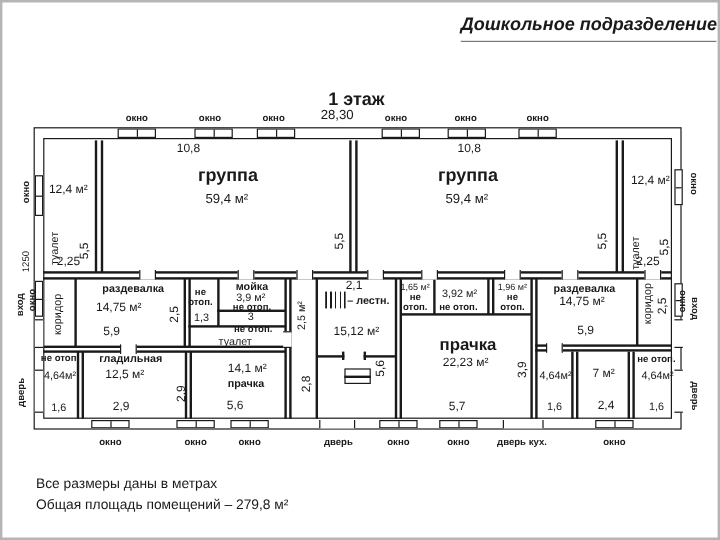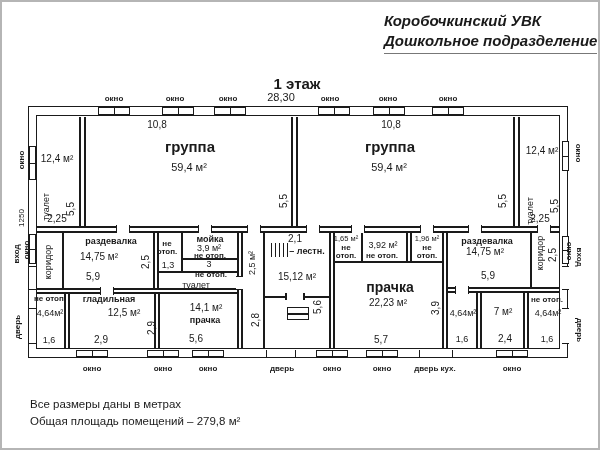--- a/index.html
+++ b/index.html
@@ -26,21 +26,20 @@
   .lbl.ccw{transform:translate(-50%,-50%) rotate(-90deg);}
   .lbl.cw{transform:translate(-50%,-50%) rotate(90deg);}
   .lbl.b{font-weight:bold;}
 </style>
 </head>
 <body>
 
 <div class="page">
 
   <div class="title">
-    <div>Коробочкинский УВК</div>
     <div class="u">Дошкольное подразделение</div>
   </div>
 
   <div class="floor">1 этаж</div>
 
   <div class="rect" style="left:28px;top:106px;width:540px;height:252px"></div>
   <div class="rect" style="left:36px;top:115px;width:524px;height:234px"></div>
 
   <div id="structure">
       <div class="wall" style="left: 79px; top: 117px; width: 1.5px; height: 110px;"></div>
@@ -190,21 +189,21 @@
       <div class="lbl ccw" style="left: 540px; top: 253px; font-size: 9px;">коридор</div>
       <div class="lbl ccw" style="left: 553px; top: 255px; font-size: 10px;">2,5</div>
       <div class="lbl b" style="left: 390px; top: 287px; font-size: 14px;">прачка</div>
       <div class="lbl" style="left: 388px; top: 303px; font-size: 10px;">22,23 м²</div>
       <div class="lbl" style="left: 381px; top: 340px; font-size: 10px;">5,7</div>
       <div class="lbl ccw" style="left: 436px; top: 308px; font-size: 10px;">3,9</div>
       <div class="lbl b" style="left: 50px; top: 299px; font-size: 8px;">не отоп.</div>
       <div class="lbl" style="left: 50px; top: 313px; font-size: 9px;">4,64м²</div>
       <div class="lbl" style="left: 49px; top: 340px; font-size: 9px;">1,6</div>
       <div class="lbl b" style="left: 109px; top: 299px; font-size: 9px;">гладильная</div>
-      <div class="lbl" style="left: 124px; top: 313px; font-size: 10px;">12,5 м²</div>
+      <div class="lbl" style="left: 104px; top: 313px; font-size: 10px;">12,5 м²</div>
       <div class="lbl" style="left: 101px; top: 340px; font-size: 10px;">2,9</div>
       <div class="lbl ccw" style="left: 152px; top: 328px; font-size: 10px;">2,9</div>
       <div class="lbl" style="left: 206px; top: 308px; font-size: 10px;">14,1 м²</div>
       <div class="lbl b" style="left: 205px; top: 320px; font-size: 9px;">прачка</div>
       <div class="lbl" style="left: 196px; top: 339px; font-size: 10px;">5,6</div>
       <div class="lbl ccw" style="left: 256px; top: 320px; font-size: 10px;">2,8</div>
       <div class="lbl" style="left: 463px; top: 313px; font-size: 9px;">4,64м²</div>
       <div class="lbl" style="left: 462px; top: 339px; font-size: 9px;">1,6</div>
       <div class="lbl" style="left: 503px; top: 312px; font-size: 10px;">7 м²</div>
       <div class="lbl" style="left: 505px; top: 339px; font-size: 10px;">2,4</div>

